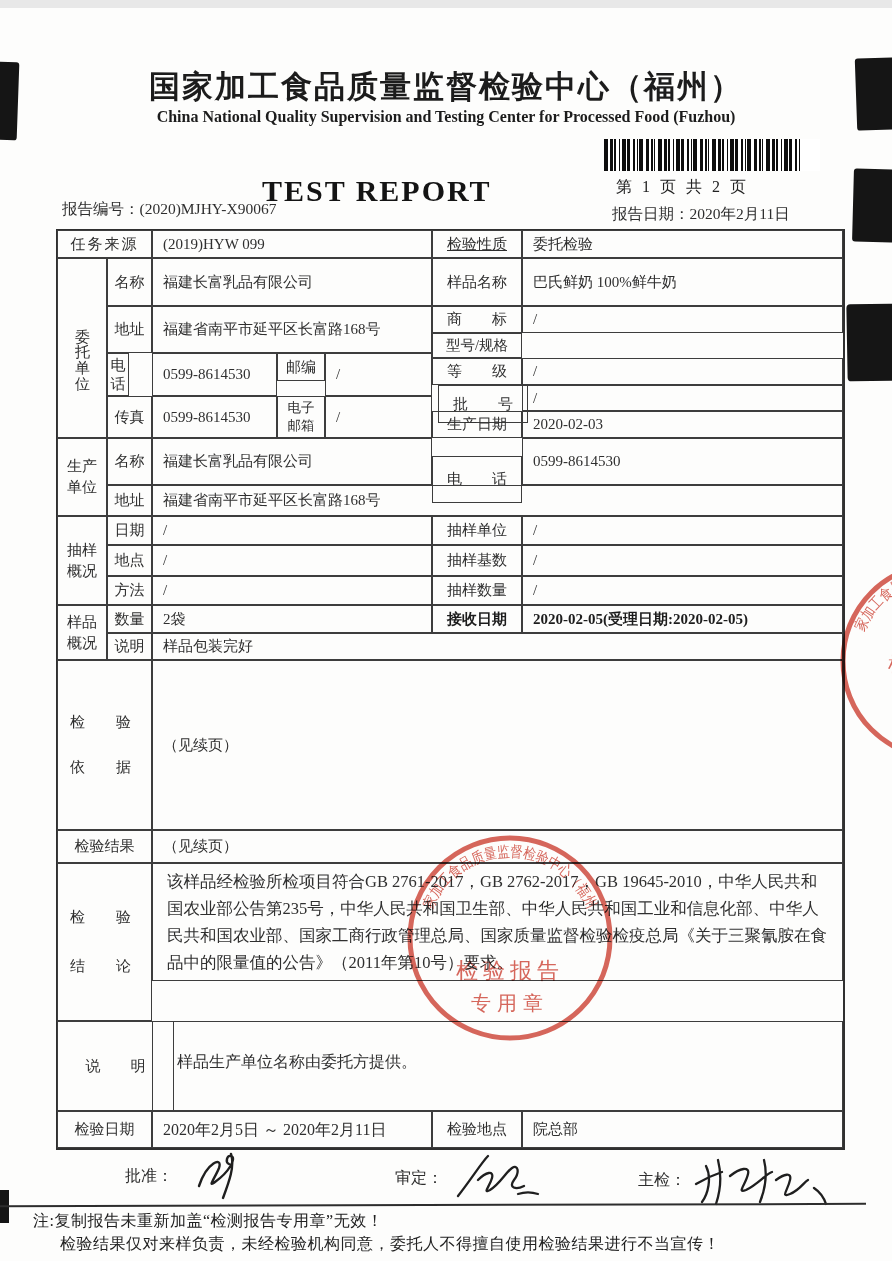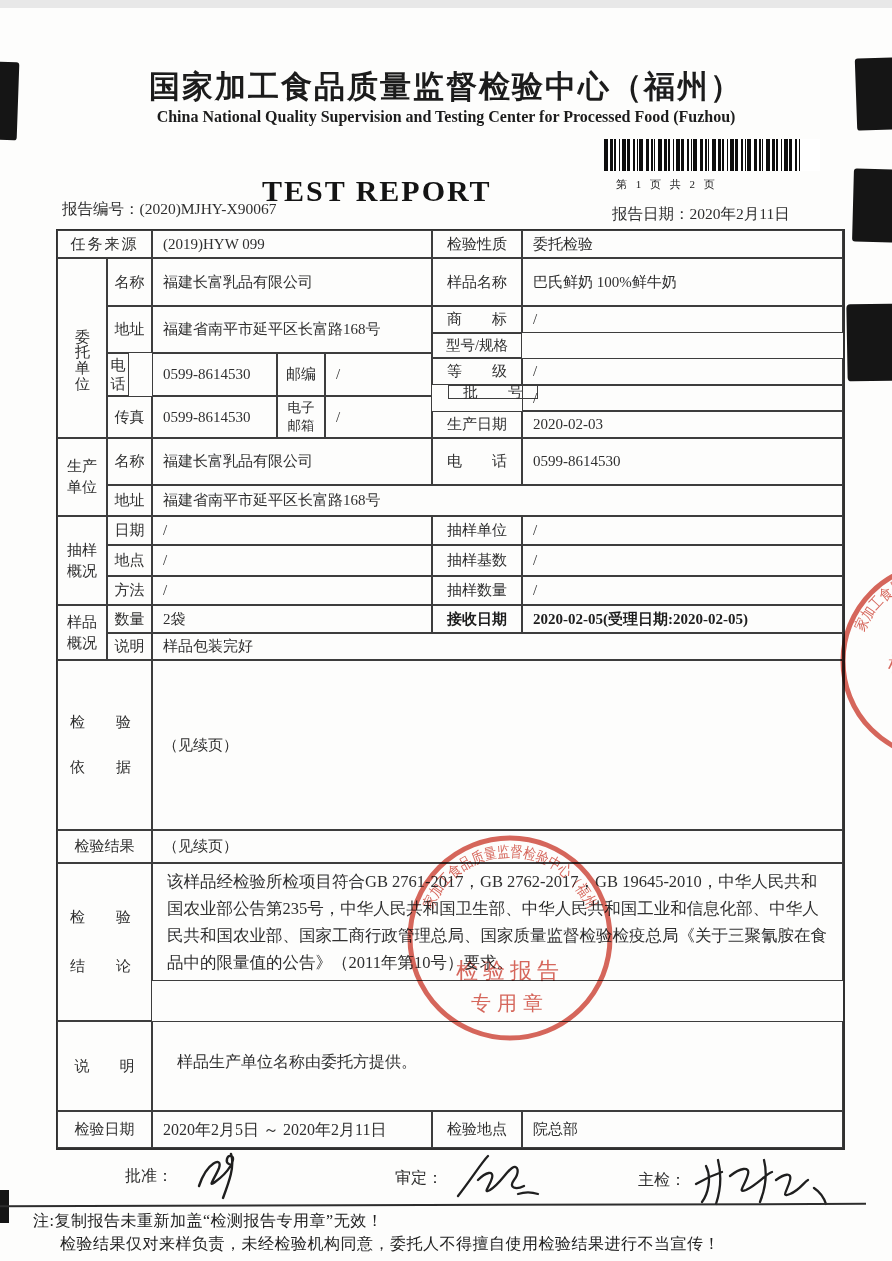--- a/index.html
+++ b/index.html
@@ -89,66 +89,66 @@
       <span style="width:1px;margin-right:3px"></span>
       <span style="width:4px;margin-right:2px"></span>
       <span style="width:3px;margin-right:1px"></span>
       <span style="width:2px;margin-right:3px"></span>
       <span style="width:1px;margin-right:2px"></span>
       <span style="width:4px;margin-right:1px"></span>
       <span style="width:3px;margin-right:3px"></span>
       <span style="width:2px;margin-right:2px"></span>
       <span style="width:1px;margin-right:1px"></span>
     </div>
-  <div class="abs" style="left:616px;top:169px;font-size:11px;letter-spacing:3px;color:#222;">第 1 页  共 2 页</div>
+  <div class="abs" style="left:616px;top:169px;font-size:16px;letter-spacing:3px;color:#222;">第 1 页  共 2 页</div>
 
   <div class="abs" style="left:62px;top:191px;font-size:15.5px;">
     <span>报告编号：</span><span>(2020)MJHY-X90067</span>
   </div>
   <div class="abs" style="left:612px;top:196px;font-size:15.5px;">
     <span>报告日期：</span><span>2020年2月11日</span>
   </div>
 
   <div class="abs outer" style="left:56px;top:221px;width:789px;height:921px;"></div>
 
   <div class="cell lab" style="left:57px;top:222px;width:95px;height:28px;letter-spacing:2px;">任务来源</div>
   <div class="cell val" style="left:152px;top:222px;width:280px;height:28px;">(2019)HYW 099</div>
-  <div class="cell lab" style="left:432px;top:222px;width:90px;height:28px;">检验性质</div>
+  <div class="cell lab" style="left:432px;top:222px;width:90px;height:28px;text-decoration:underline;">检验性质</div>
   <div class="cell val" style="left:522px;top:222px;width:321px;height:28px;">委托检验</div>
 
   <div class="cell vtext" style="left:57px;top:250px;width:50px;height:180px;">委托单位</div>
   <div class="cell lab" style="left:107px;top:250px;width:45px;height:48px;">名称</div>
   <div class="cell val" style="left:152px;top:250px;width:280px;height:48px;">福建长富乳品有限公司</div>
   <div class="cell lab" style="left:107px;top:298px;width:45px;height:47px;">地址</div>
   <div class="cell val" style="left:152px;top:298px;width:280px;height:47px;">福建省南平市延平区长富路168号</div>
   <div class="cell lab" style="left:107px;top:345px;width:22px;height:43px;">电话</div>
   <div class="cell val" style="left:152px;top:345px;width:125px;height:43px;">0599-8614530</div>
-  <div class="cell lab" style="left:277px;top:345px;width:48px;height:43px;">邮编</div>
+  <div class="cell lab" style="left:277px;top:345px;width:48px;height:28px;">邮编</div>
   <div class="cell val" style="left:325px;top:345px;width:107px;height:43px;">/</div>
   <div class="cell lab" style="left:107px;top:388px;width:45px;height:42px;">传真</div>
   <div class="cell val" style="left:152px;top:388px;width:125px;height:42px;">0599-8614530</div>
   <div class="cell lab wrap2" style="left:277px;top:388px;width:48px;height:42px;font-size:13.5px;line-height:18px;">电子邮箱</div>
   <div class="cell val" style="left:325px;top:388px;width:107px;height:42px;">/</div>
 
   <div class="cell lab" style="left:432px;top:250px;width:90px;height:48px;">样品名称</div>
   <div class="cell val" style="left:522px;top:250px;width:321px;height:48px;">巴氏鲜奶 100%鲜牛奶</div>
   <div class="cell lab" style="left:432px;top:298px;width:90px;height:27px;">商　　标</div>
   <div class="cell val" style="left:522px;top:298px;width:321px;height:27px;">/</div>
   <div class="cell lab" style="left:432px;top:325px;width:90px;height:25px;font-size:14.5px;white-space:nowrap;">型号/规格</div>
   <div class="cell lab" style="left:432px;top:350px;width:90px;height:27px;">等　　级</div>
   <div class="cell val" style="left:522px;top:350px;width:321px;height:27px;">/</div>
-  <div class="cell lab" style="left:448px;top:377px;width:90px;height:14px;">批　　号</div>
+  <div class="cell lab" style="left:438px;top:377px;width:90px;height:38px;">批　　号</div>
   <div class="cell val" style="left:522px;top:377px;width:321px;height:26px;">/</div>
   <div class="cell lab" style="left:432px;top:403px;width:90px;height:27px;">生产日期</div>
   <div class="cell val" style="left:522px;top:403px;width:321px;height:27px;">2020-02-03</div>
 
   <div class="cell lab wrap2" style="left:57px;top:430px;width:50px;height:78px;">生产单位</div>
   <div class="cell lab" style="left:107px;top:430px;width:45px;height:47px;">名称</div>
   <div class="cell val" style="left:152px;top:430px;width:280px;height:47px;">福建长富乳品有限公司</div>
-  <div class="cell lab" style="left:432px;top:430px;width:90px;height:47px;">电　　话</div>
+  <div class="cell lab" style="left:432px;top:448px;width:90px;height:47px;">电　　话</div>
   <div class="cell val" style="left:522px;top:430px;width:321px;height:47px;">0599-8614530</div>
   <div class="cell lab" style="left:107px;top:477px;width:45px;height:31px;">地址</div>
   <div class="cell val" style="left:152px;top:477px;width:691px;height:31px;">福建省南平市延平区长富路168号</div>
 
   <div class="cell lab wrap2" style="left:57px;top:508px;width:50px;height:89px;">抽样概况</div>
   <div class="cell lab" style="left:107px;top:508px;width:45px;height:29px;">日期</div>
   <div class="cell val" style="left:152px;top:508px;width:280px;height:29px;">/</div>
   <div class="cell lab" style="left:432px;top:508px;width:90px;height:29px;">抽样单位</div>
   <div class="cell val" style="left:522px;top:508px;width:321px;height:29px;">/</div>
   <div class="cell lab" style="left:107px;top:537px;width:45px;height:31px;">地点</div>
@@ -176,21 +176,21 @@
 
   <div class="cell lab" style="left:57px;top:822px;width:95px;height:33px;">检验结果</div>
   <div class="cell val" style="left:152px;top:822px;width:691px;height:33px;">（见续页）</div>
 
   <div class="cell stacklab" style="left:57px;top:855px;width:95px;height:158px;gap:30px;">
     <div>检　验</div>
     <div>结　论</div>
   </div>
   <div class="cell" style="left:152px;top:855px;width:691px;height:118px;padding:16px 14px;font-size:16.5px;line-height:27px;">该样品经检验所检项目符合GB 2761-2017，GB 2762-2017，GB 19645-2010，中华人民共和国农业部公告第235号，中华人民共和国卫生部、中华人民共和国工业和信息化部、中华人民共和国农业部、国家工商行政管理总局、国家质量监督检验检疫总局《关于三聚氰胺在食品中的限量值的公告》（2011年第10号）要求。</div>
 
-  <div class="cell lab" style="left:57px;top:1013px;width:95px;height:90px;">说　　明</div>
+  <div class="cell lab" style="left:57px;top:1013px;width:117px;height:90px;">说　　明</div>
   <div class="cell" style="left:152px;top:1013px;width:691px;height:90px;padding:0 24px;align-items:flex-start;padding-top:30px;font-size:16px;">样品生产单位名称由委托方提供。</div>
 
   <div class="cell lab" style="left:57px;top:1103px;width:95px;height:37px;">检验日期</div>
   <div class="cell val" style="left:152px;top:1103px;width:280px;height:37px;font-size:16px;">2020年2月5日 ～ 2020年2月11日</div>
   <div class="cell lab" style="left:432px;top:1103px;width:90px;height:37px;">检验地点</div>
   <div class="cell val" style="left:522px;top:1103px;width:321px;height:37px;">院总部</div>
 
   <div class="abs" style="left:125px;top:1158px;font-size:16px;">批准：</div>
   <svg class="sig" style="left:185px;top:1140px;" width="80" height="58" viewBox="0 0 80 58">
     <path d="M14 38 C22 14 38 8 34 20 C30 30 22 40 30 34 C44 24 52 10 46 8 C42 7 40 14 44 16 M46 6 C50 18 44 34 38 50" fill="none" stroke="#1f1f1f" stroke-width="2.4" stroke-linecap="round"></path>

